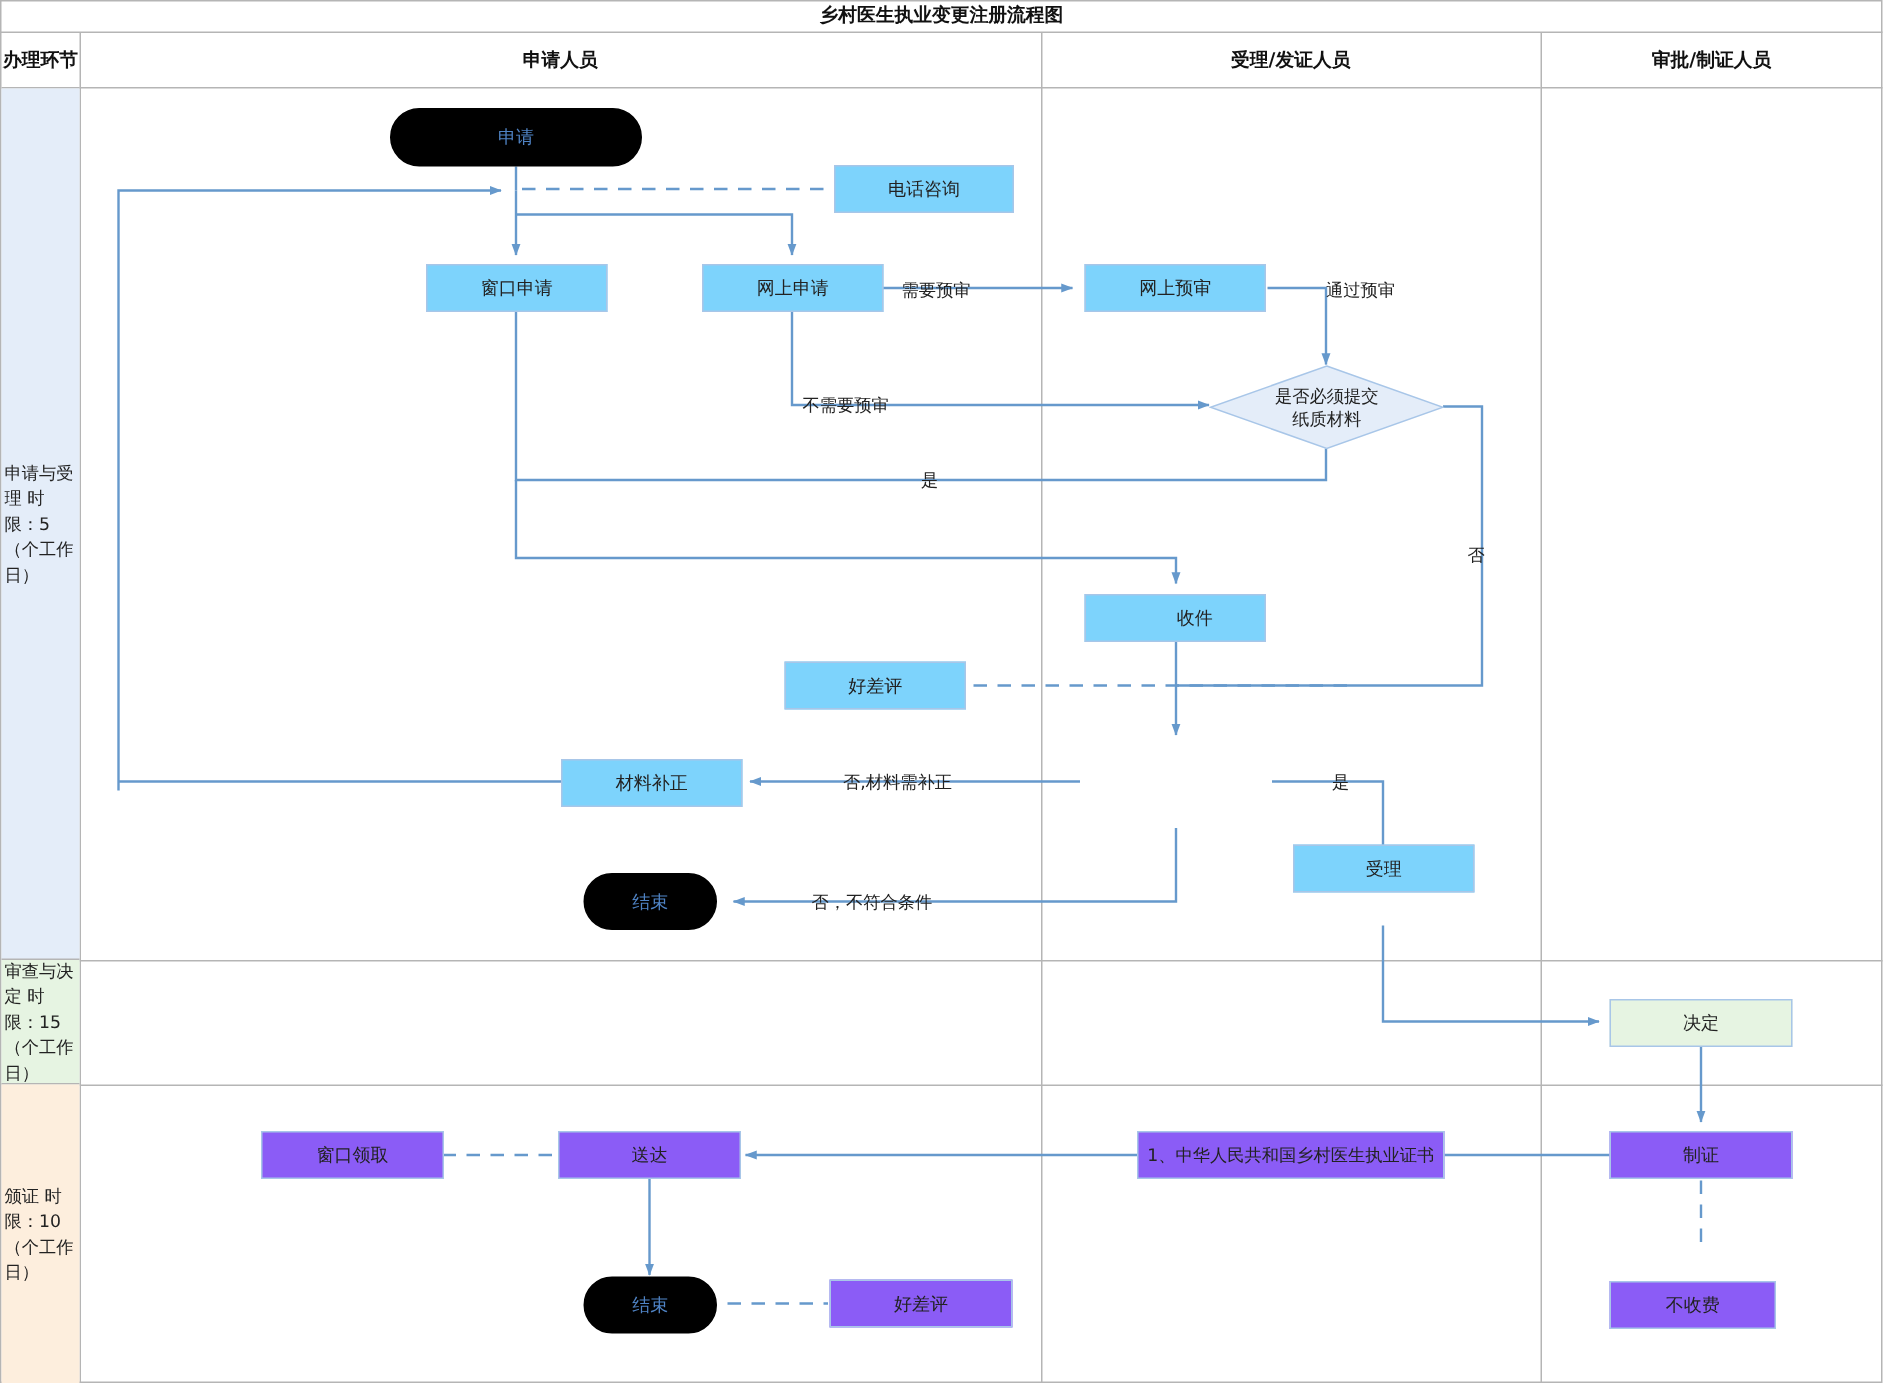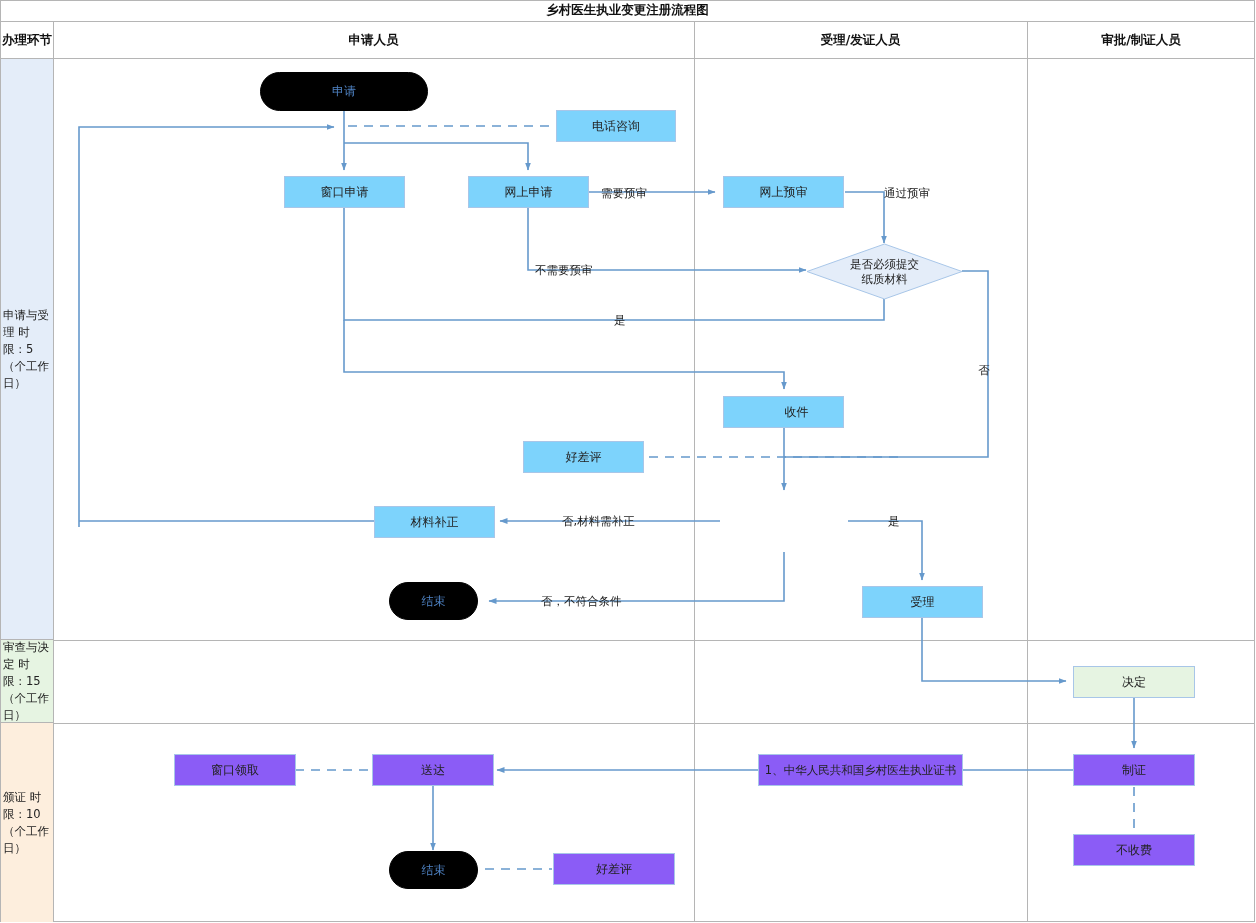--- a/index.html
+++ b/index.html
@@ -137,39 +137,39 @@
     </div>
   </div>
 
   <div class="node blue" style="left:723px;top:396px;width:121px;height:32px;padding-left:26px;">收件</div>
 
   <div class="node blue" style="left:523px;top:441px;width:121px;height:32px;">好差评</div>
 
   <div class="node blue" style="left:374px;top:506px;width:121px;height:32px;">材料补正</div>
 
 
-  <div class="node blue" style="left:862px;top:586px;width:121px;height:32px;">受理</div>
+  <div class="node blue" style="left:862px;top:563px;width:121px;height:32px;">受理</div>
 
   <div class="node term" style="left:389px;top:582px;width:89px;height:38px;">结束</div>
 
   <div class="node green" style="left:1073px;top:666px;width:122px;height:32px;">决定</div>
 
   <div class="node peach" style="left:1073px;top:754px;width:122px;height:32px;">制证</div>
 
   <div class="node peach" style="left:758px;top:754px;width:205px;height:32px;font-size:11.5px;">1、中华人民共和国乡村医生执业证书</div>
 
   <div class="node peach" style="left:372px;top:754px;width:122px;height:32px;">送达</div>
 
   <div class="node peach" style="left:174px;top:754px;width:122px;height:32px;">窗口领取</div>
 
   <div class="node term" style="left:389px;top:851px;width:89px;height:38px;">结束</div>
 
   <div class="node peach" style="left:553px;top:853px;width:122px;height:32px;">好差评</div>
 
-  <div class="node peach" style="left:1073px;top:834px;width:122px;height:32px;">不收费</div>
+  <div class="node peach" style="left:1073px;top:854px;width:111px;height:32px;">不收费</div>
 
   <div class="label" style="left:601px;top:186px;">需要预审</div>
   <div class="label" style="left:860px;top:186px;margin-left:24px;">通过预审</div>
   <div class="label" style="left:535px;top:263px;font-family:Liberation Mono, monospace;">不需要预审</div>
   <div class="label" style="left:614px;top:313px;">是</div>
   <div class="label vert" style="left:976px;top:356px;">否</div>
   <div class="label" style="left:534px;top:514px;margin-left:28px;">否,材料需补正</div>
   <div class="label" style="left:888px;top:514px;">是</div>
   <div class="label" style="left:541px;top:594px;">否，不符合条件</div>
 

